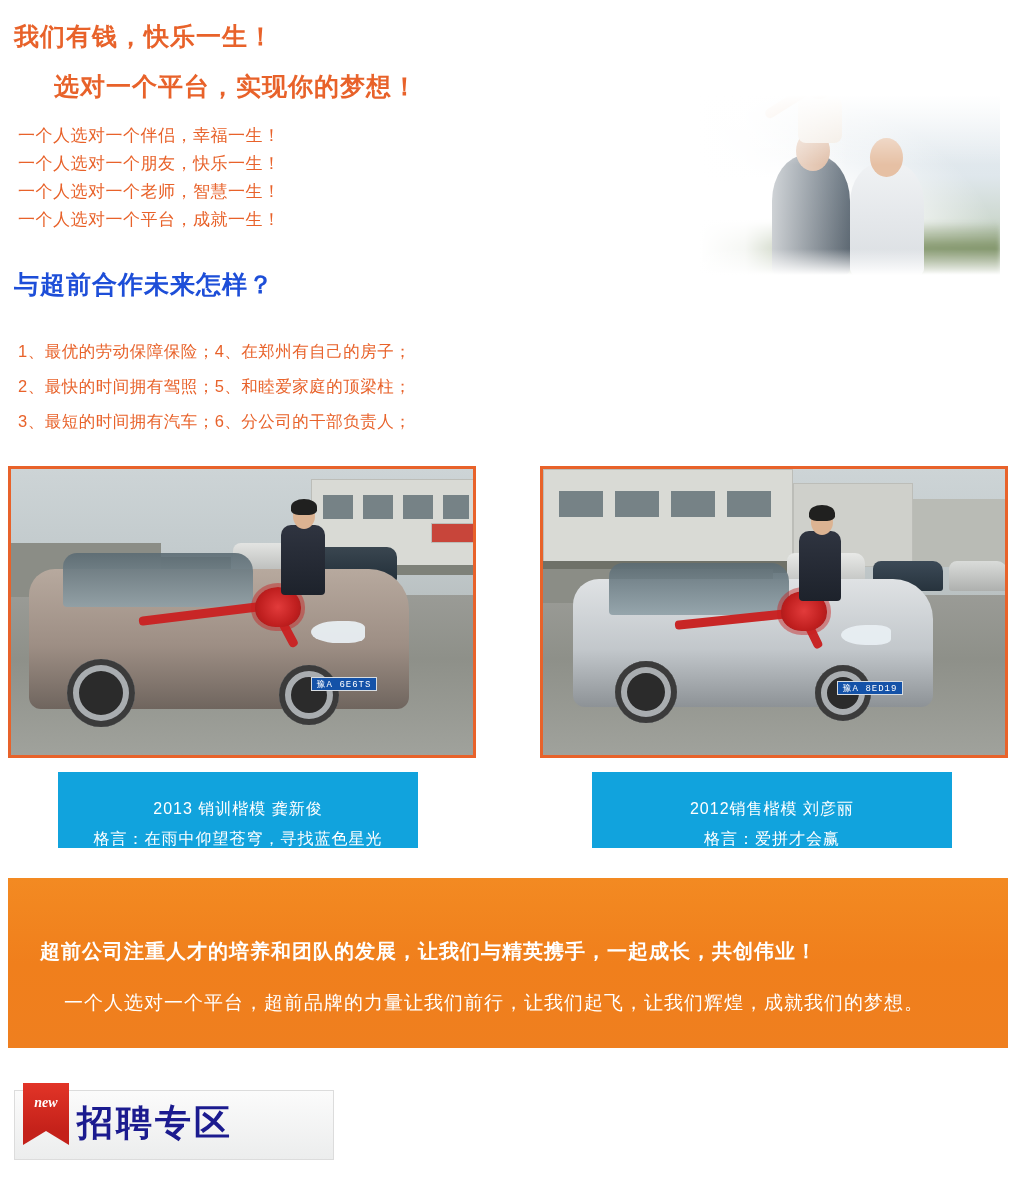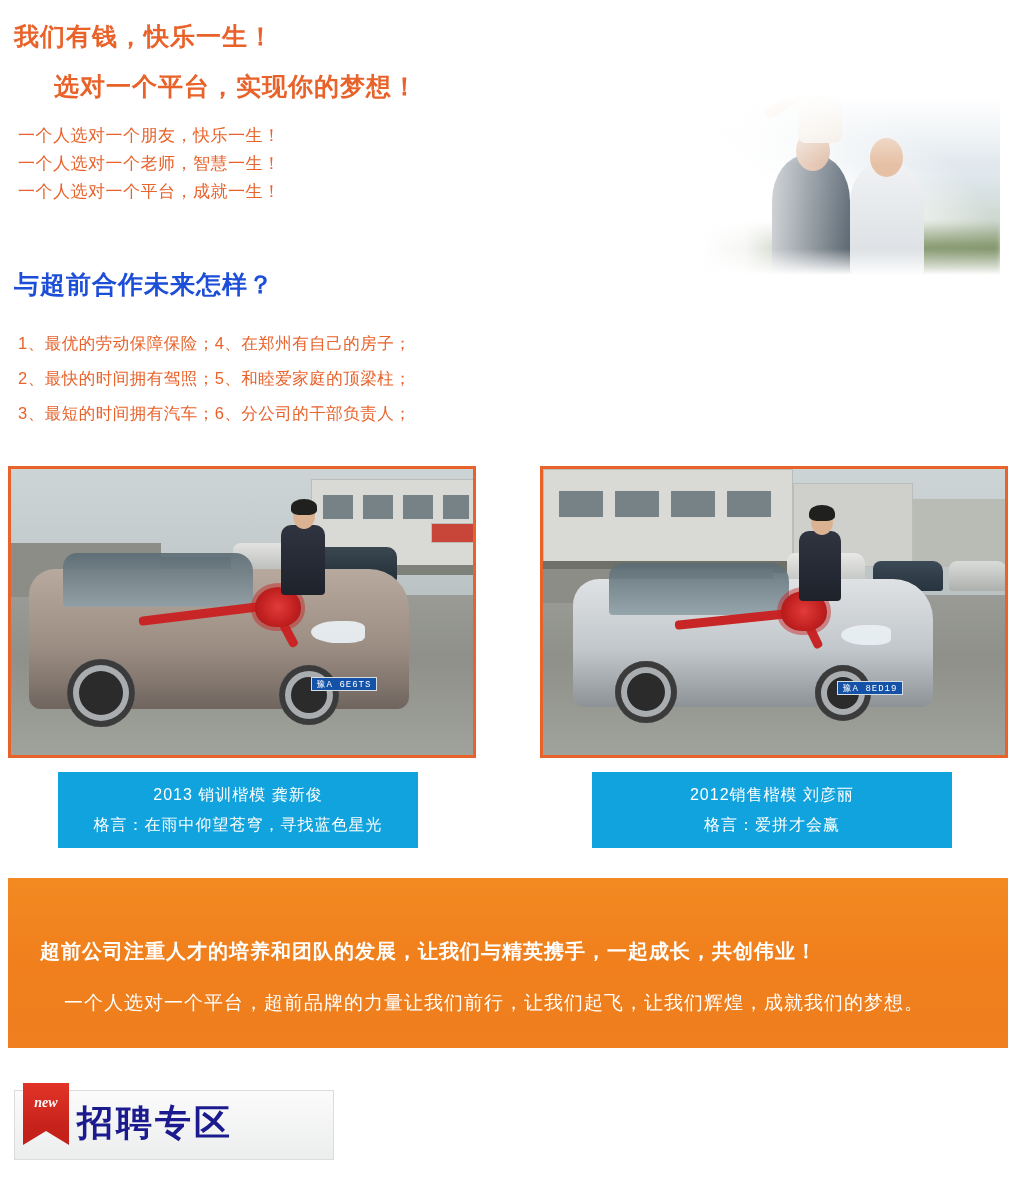--- a/index.html
+++ b/index.html
@@ -60,21 +60,21 @@
     font-size: 25px;
     font-weight: bold;
     color: #1d4ed8;
     letter-spacing: 1px;
     white-space: nowrap;
   }
 
   .benefits {
     position: absolute;
     left: 18px;
-    top: 326px;
+    top: 334px;
     color: #e8622a;
     font-size: 16.5px;
     line-height: 35px;
     letter-spacing: 0.5px;
   }
   .benefits div { white-space: nowrap; }
 
   
   .family-photo {
     position: absolute;
@@ -271,21 +271,21 @@
   
   .caption {
     position: absolute;
     background: #11a3dd;
     color: #ffffff;
     text-align: center;
     box-sizing: border-box;
     font-size: 16px;
     line-height: 30px;
     letter-spacing: 1px;
-    padding-top: 8px;
+    padding-top: 22px;
   }
   .cap-left  { left: 58px;  top: 772px; width: 360px; height: 76px; }
   .cap-right { left: 592px; top: 772px; width: 360px; height: 76px; }
   .caption .cap-line1 { font-weight: normal; }
   .caption .cap-line2 { font-weight: normal; }
 
   
   .orange-banner {
     position: absolute;
     left: 8px;
@@ -377,20 +377,21 @@
 </style>
 </head>
 <body>
 
 <div class="page">
 
   <div class="headline1">我们有钱，快乐一生！</div>
   <div class="headline2">选对一个平台，实现你的梦想！</div>
 
   <div class="slogan-list">
+    <div>一个人选对一个伴侣，幸福一生！</div>
     <div>一个人选对一个朋友，快乐一生！</div>
     <div>一个人选对一个老师，智慧一生！</div>
     <div>一个人选对一个平台，成就一生！</div>
   </div>
 
   <div class="family-photo">
     <div class="sky"></div>
     <div class="treeline"></div>
     <div class="fp-person fp-dad"></div>
     <div class="fp-dad-head"></div>

